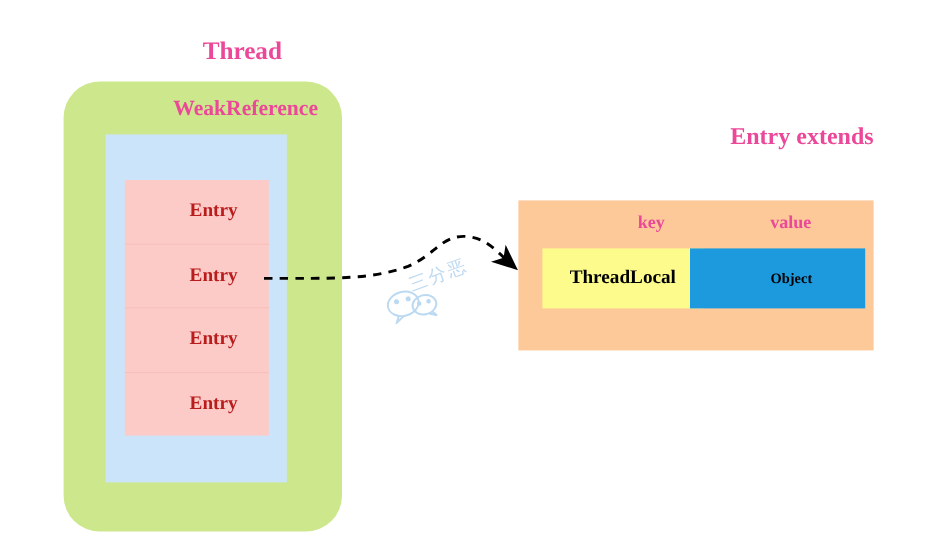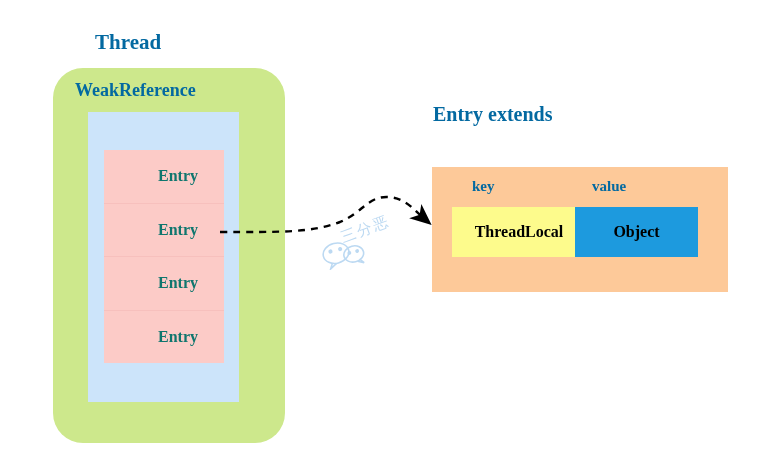--- a/index.html
+++ b/index.html
@@ -10,22 +10,22 @@
   #canvas {
     position: relative;
     width: 776px;
     height: 467px;
     background: #ffffff;
     font-family: "Liberation Serif", "DejaVu Serif", serif;
     overflow: hidden;
   }
   .lbl {
     position: absolute;
-    color: #0369a1;
-    text-align: left;
+    color: #ec4899;
+    text-align: right;
     white-space: nowrap;
     line-height: 1.18;
   }
 
   
   #thread-title {
     left: 95px; top: 30px; width: 140px;
     font-size: 21px; font-weight: bold;
   }
   #thread-box {
@@ -57,21 +57,21 @@
     display: flex;
     flex-direction: column;
   }
   .entry-row {
     flex: 1 1 0;
     display: flex;
     align-items: center;
     justify-content: center;
     font-size: 16px;
     font-weight: bold;
-    color: #0f766e;
+    color: #b91c1c;
     border-bottom: 1px solid #f7c0bd;
     padding-left: 28px;
   }
   .entry-row:last-child { border-bottom: none; }
 
   
   #entry-title {
     left: 433px; top: 103px; width: 295px;
     font-size: 20px; font-weight: bold;
   }
@@ -96,21 +96,21 @@
     background: #fdfb8c;
     display: flex; align-items: center; justify-content: center;
     font-size: 16px; font-weight: bold; color: #000;
   }
   #value-box {
     position: absolute;
     left: 575px; top: 207px;
     width: 123px; height: 50px;
     background: #1d9ade;
     display: flex; align-items: center; justify-content: center;
-    font-size: 16px; font-weight: bold; color: #000;
+    font-size: 12px; font-weight: bold; color: #000; padding-left: 23px;
   }
 
   
   #connector { position: absolute; left: 0; top: 0; }
 
   
   #watermark {
     position: absolute;
     left: 310px; top: 218px;
     width: 110px; height: 52px;

